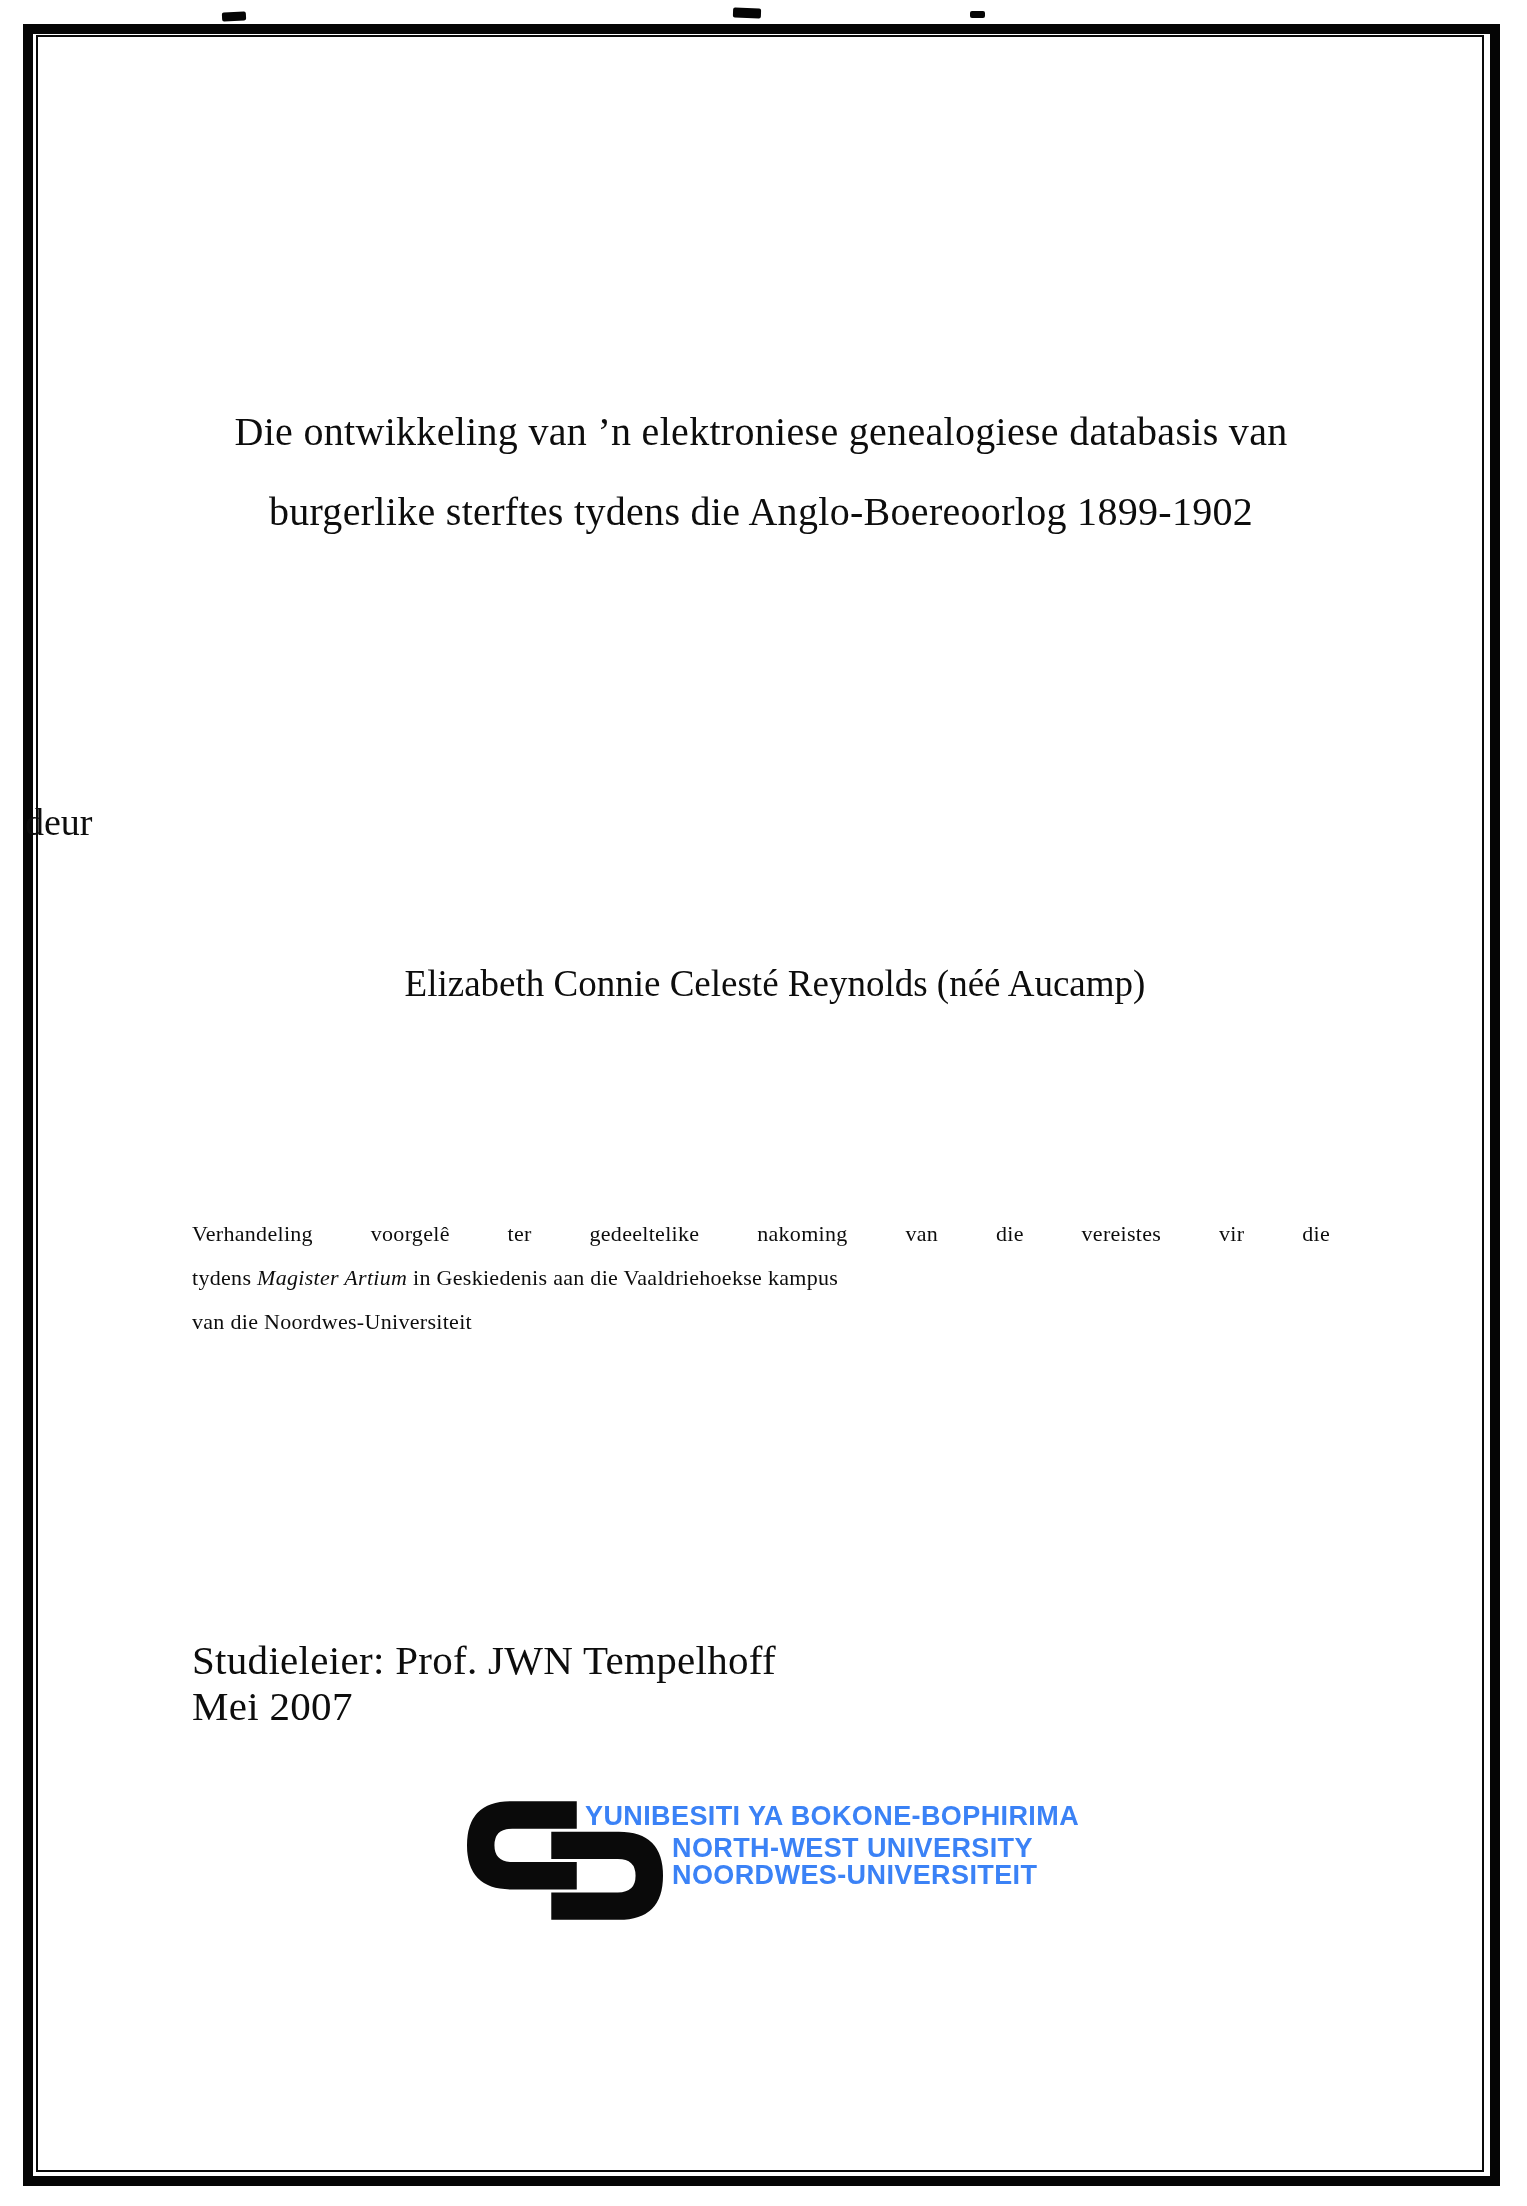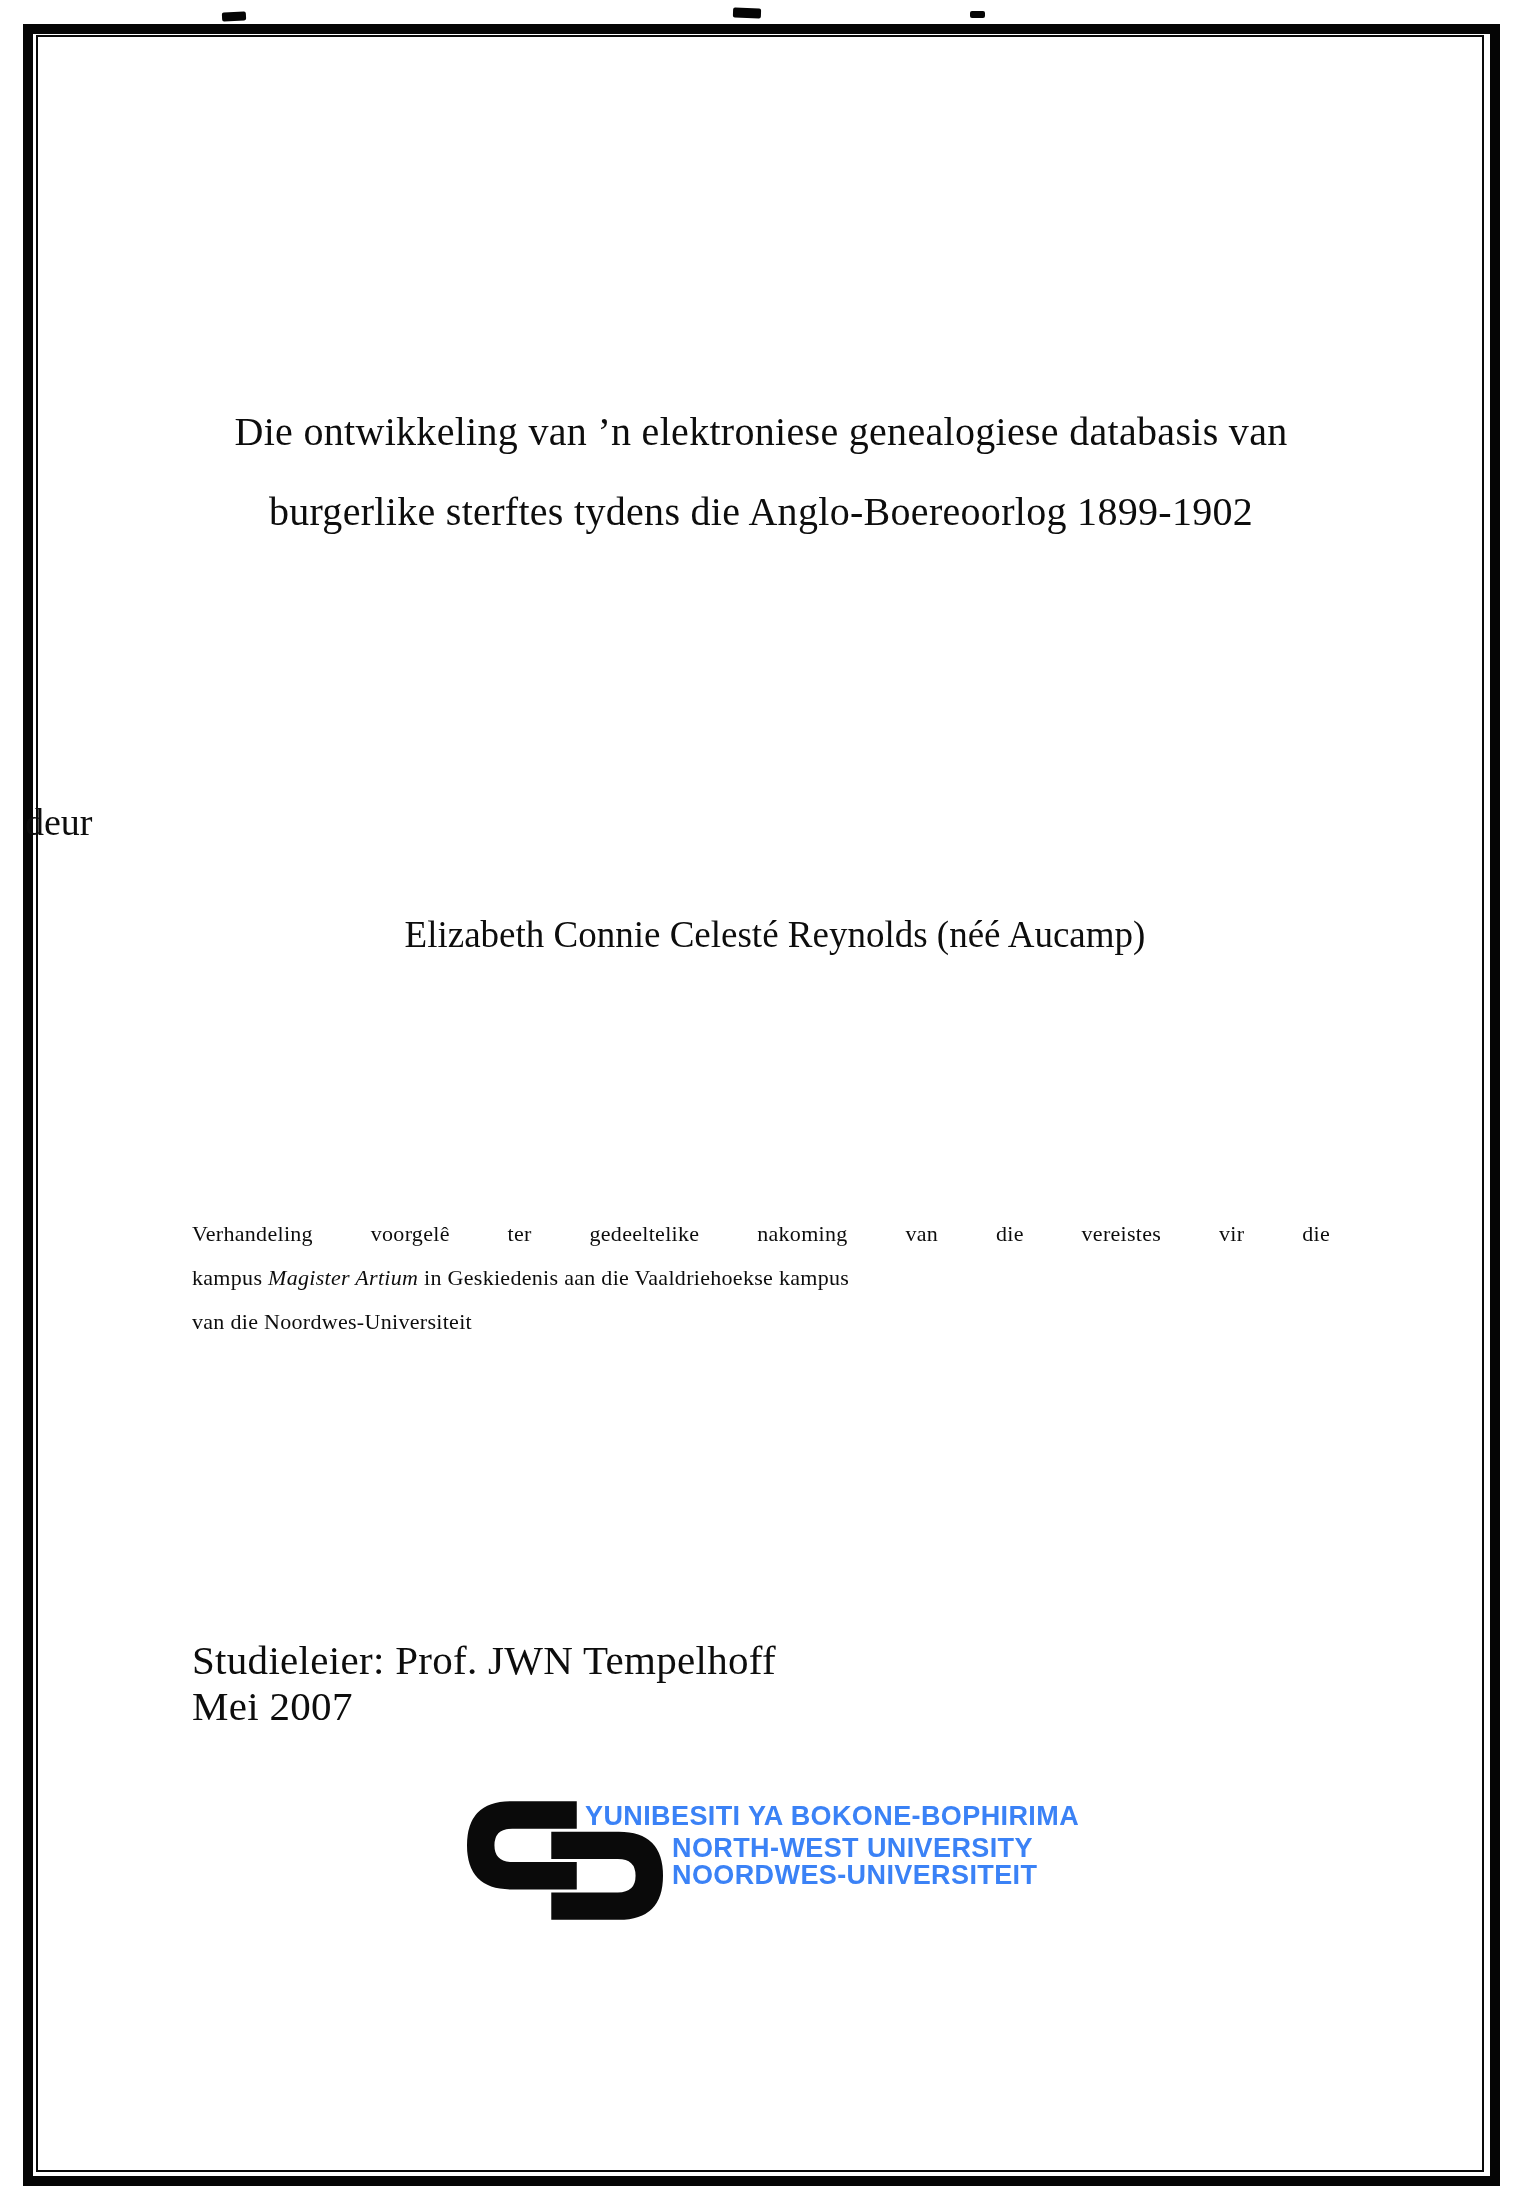--- a/index.html
+++ b/index.html
@@ -46,21 +46,21 @@
 
   
   .byline {
     position: absolute;
     left: 25px; top: 800px; width: 1500px;
     text-align: left;
     font-size: 38px; line-height: 44px;
   }
   .author {
     position: absolute;
-    left: 25px; top: 911px; width: 1500px;
+    left: 25px; top: 960px; width: 1500px;
     text-align: center;
     font-size: 37px; line-height: 48px;
   }
 
   
   .statement {
     position: absolute;
     left: 192px; top: 1212px; width: 1138px;
     font-size: 22px; line-height: 44px;
     letter-spacing: 0.3px;
@@ -106,21 +106,21 @@
     <span class="t-line">Die ontwikkeling van ’n elektroniese genealogiese databasis van</span>
     <span class="t-line">burgerlike sterftes tydens die Anglo-Boereoorlog 1899-1902</span>
   </h1>
 
   <div class="byline">deur</div>
 
   <div class="author">Elizabeth Connie Celesté Reynolds (néé Aucamp)</div>
 
   <div class="statement">
     <div class="st-line1">Verhandeling voorgelê ter gedeeltelike nakoming van die vereistes vir die</div>
-    <div class="st-line2"><span>kampus </span><span class="italic">Magister Artium</span><span> in Geskiedenis aan die Vaaldriehoekse kampus</span></div>
+    <div class="st-line2"><span>tydens </span><span class="italic">Magister Artium</span><span> in Geskiedenis aan die Vaaldriehoekse kampus</span></div>
     <div class="st-line3">van die Noordwes-Universiteit</div>
   </div>
 
   <div class="supervisor">
     <div>Studieleier: Prof. JWN Tempelhoff</div>
     <div>Mei 2007</div>
   </div>
 
   <div>
     <svg class="logo-mark" width="196" height="123" viewBox="0 0 200 125" aria-hidden="true">

